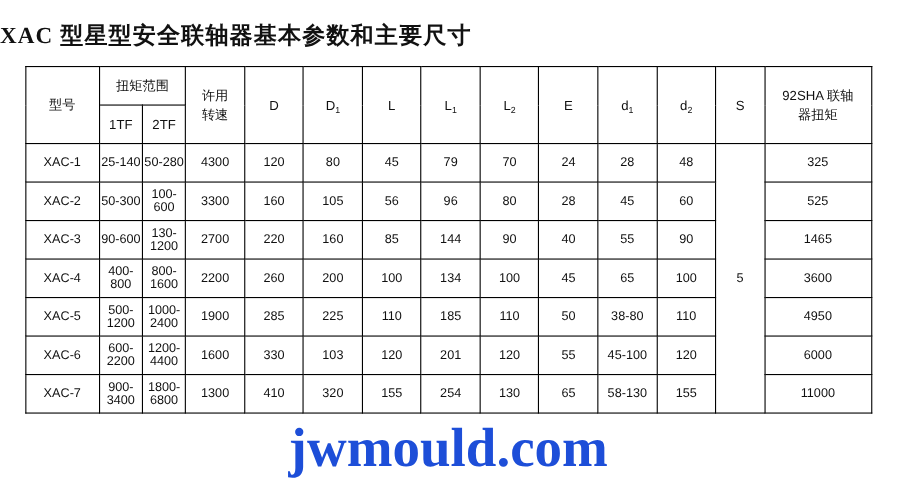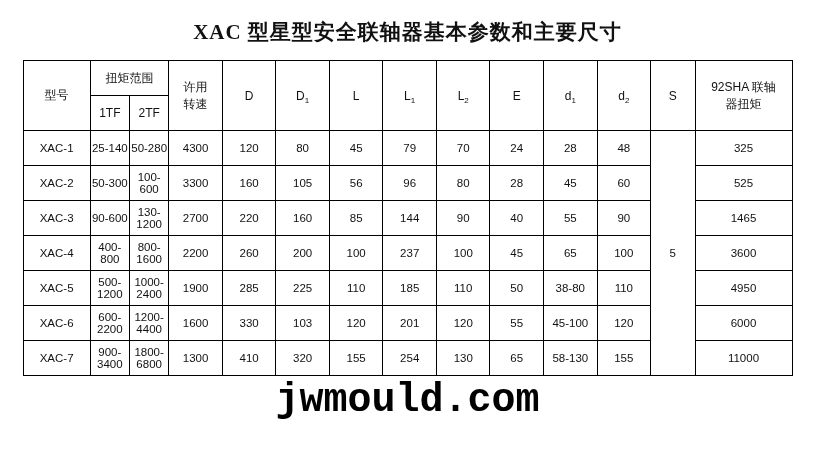--- a/index.html
+++ b/index.html
@@ -9,21 +9,21 @@
   body {
     width: 815px;
     height: 449px;
     background: #ffffff;
     font-family: "Liberation Sans", sans-serif;
     color: #000000;
     position: relative;
     overflow: hidden;
   }
   .page-title {
-    text-align: center;
+    text-align: left;
     font-family: "Liberation Serif", serif;
     font-size: 21px;
     font-weight: bold;
     letter-spacing: 1px;
     margin-top: 18px;
     margin-bottom: 14px;
     color: #111111;
   }
   .table-wrap {
     margin: 0 auto;
@@ -56,24 +56,24 @@
   .h-torque { width: 84px; }
   .col-model { font-size: 11.5px; }
   .sub-label { font-size: 11.5px; }
   .two-line { line-height: 1.35; }
 
   .watermark {
     position: absolute;
     left: 50%;
     transform: translateX(-50%);
     top: 378px;
-    font-family: Liberation Mono, monospace;
-    font-size: 40px;
+    font-family: Liberation Serif, serif;
+    font-size: 50px;
     font-weight: bold;
-    color: #000000;
+    color: #1d4ed8;
     letter-spacing: 0px;
     white-space: nowrap;
   }
   sub {
     font-size: 8px;
     vertical-align: baseline;
     position: relative;
     top: 3px;
   }
 </style>
@@ -157,21 +157,21 @@
         <td>1465</td>
       </tr>
       <tr>
         <td class="col-model">XAC-4</td>
         <td>400-800</td>
         <td>800-1600</td>
         <td>2200</td>
         <td>260</td>
         <td>200</td>
         <td>100</td>
-        <td>237</td>
+        <td>134</td>
         <td>100</td>
         <td>45</td>
         <td>65</td>
         <td>100</td>
         <td>3600</td>
       </tr>
       <tr>
         <td class="col-model">XAC-5</td>
         <td>500-1200</td>
         <td>1000-2400</td>

